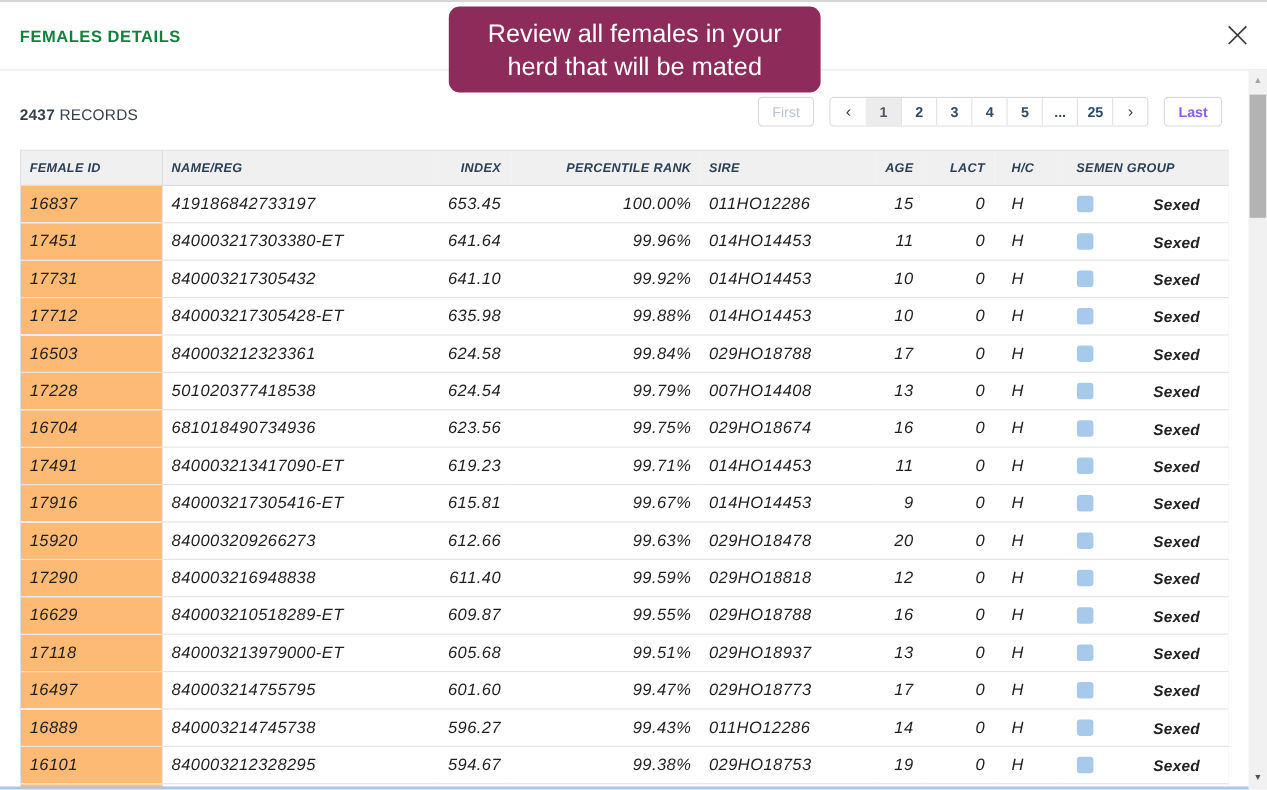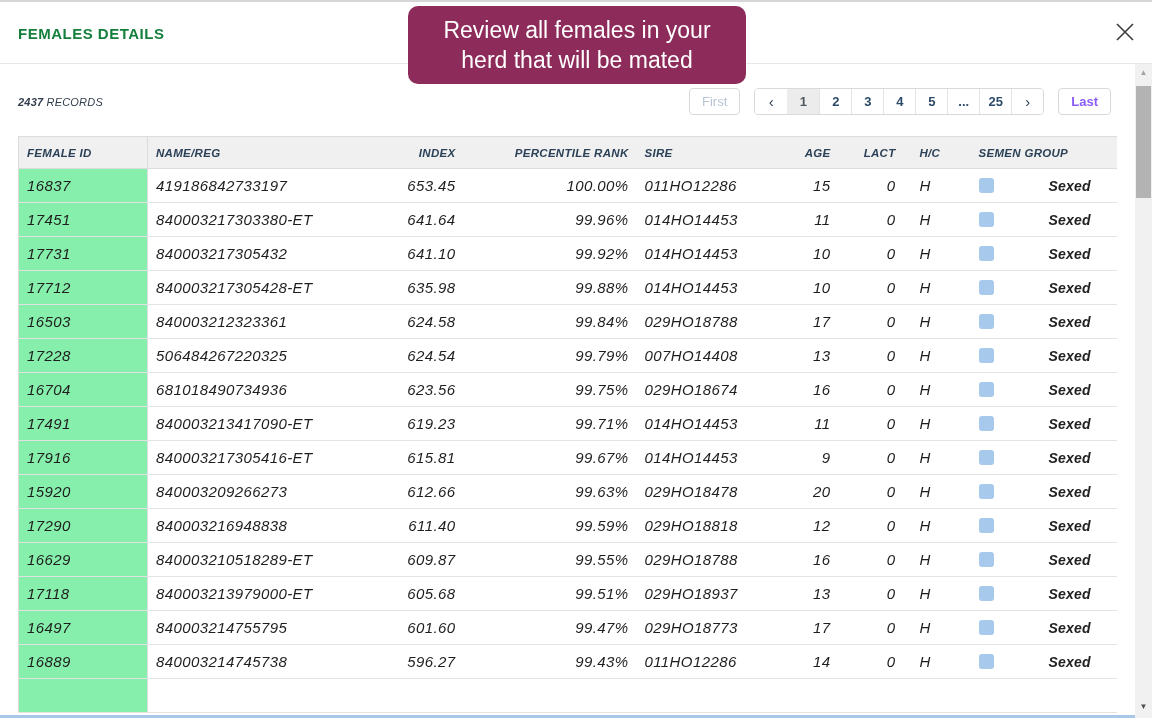--- a/index.html
+++ b/index.html
@@ -15,21 +15,21 @@
   .page-title{ position:absolute; left:18px; top:23px; font-size:15px; font-weight:700;
     letter-spacing:.5px; color:#15803d; }
   .close-btn{ position:absolute; right:12px; top:16px; width:30px; height:30px;
     display:flex; align-items:center; justify-content:center; cursor:pointer; background:none; border:none; }
   
   .tooltip{ position:absolute; left:408px; top:4px; width:338px; height:78px;
     background:var(--tooltip-bg,#8d2b5a); border-radius:10px; color:#fff; z-index:6;
     display:flex; align-items:center; justify-content:center; text-align:center;
     font-size:23px; line-height:1.32; padding:1px 14px; }
   
-  .records{ position:absolute; left:18px; top:94px; font-size:11px; color:#333f4d; letter-spacing:.2px;font-style:italic; }
+  .records{ position:absolute; left:18px; top:94px; font-size:14px; color:#333f4d; letter-spacing:.2px; }
   .records .cnt{ font-weight:700; }
   .pagination{ position:absolute; top:86px; right:41px; display:flex; align-items:center; gap:14px; }
   .pg-btn{ height:27px; display:flex; align-items:center; justify-content:center;
     border:1px solid #d9d9d9; border-radius:4px; background:#fff; font-size:13px; padding:0 12px; cursor:pointer; }
   .pg-first{ color:#b9c3d6; cursor:default; }
   .pg-last{ color:#8b5cf6; font-weight:700; }
   .pg-group{ display:flex; height:27px; border:1px solid #d9d9d9; border-radius:4px; overflow:hidden; background:#fff; }
   .pg-cell{ min-width:32px; padding:0 2px; display:flex; align-items:center; justify-content:center;
     font-size:13px; color:#2d4a68; font-weight:600; border-left:1px solid #e3e3e3; cursor:pointer; background:#fff; }
   .pg-group .pg-cell:first-child{ border-left:none; }
@@ -40,21 +40,21 @@
   table{ width:1099px; border-collapse:collapse; table-layout:fixed; }
   col.w1{width:129px} col.w2{width:250px} col.w3{width:66px} col.w4{width:173px}
   col.w5{width:160px} col.w6{width:42px} col.w7{width:65px} col.w8{width:57px} col.w9{width:157px}
   thead th{ background:#f0f0f0; height:32px; font-size:11.5px; font-weight:700; color:#2b4157;
     letter-spacing:.3px; padding:0 8px; border-top:1px solid #dcdcdc; border-bottom:1px solid #dcdcdc; white-space:nowrap; }
   tbody td{ height:34px; font-size:15px; color:#1e1e1e; padding:0 8px; letter-spacing:.4px;
     border-bottom:1px solid #e3e3e3; white-space:nowrap; overflow:hidden; }
   th.al, td.al{ text-align:left; } th.ar, td.ar{ text-align:right; }
   th:first-child, td:first-child{ border-left:1px solid #dcdcdc; border-right:1px solid #dcdcdc; }
   th:last-child, td:last-child{ border-right:1px solid #dcdcdc; }
-  tbody td:first-child{ background:#86efac; }
+  tbody td:first-child{ background:#fdba74; }
   td.c-hc, th.h-hc{ padding-left:16px; }
   td.c-semen, th.h-semen{ padding-left:18px; }
   .c-semen{ vertical-align:middle; }
   .semen-wrap{ display:flex; align-items:center; gap:11px; }
   .swatch{ width:15px; height:15px; border-radius:3px; background:var(--swatch,#a6c9ec); flex:none; }
   .semen-label{ font-weight:700; color:#222; font-size:14px; letter-spacing:.2px;margin-left:44px; }
   
   .scrollbar{ position:absolute; top:62px; right:0; bottom:0; width:17px; background:#f1f1f1; }
   .sb-arrow{ position:absolute; left:0; width:17px; height:17px; display:flex; align-items:center;
     justify-content:center; font-size:8px; cursor:pointer; }
@@ -208,21 +208,21 @@
     <td class="al c-hc">H</td>
     <td class="al c-semen">
       <span class="semen-wrap">
         <span class="swatch"></span>
         <span class="semen-label">Sexed</span>
       </span>
     </td>
   </tr>
           <tr>
     <td class="al">17228</td>
-    <td class="al">506484267220325</td>
+    <td class="al">501020377418538</td>
     <td class="ar">624.54</td>
     <td class="ar">99.79%</td>
     <td class="al">007HO14408</td>
     <td class="ar">13</td>
     <td class="ar">0</td>
     <td class="al c-hc">H</td>
     <td class="al c-semen">
       <span class="semen-wrap">
         <span class="swatch"></span>
         <span class="semen-label">Sexed</span>
@@ -357,20 +357,36 @@
       </span>
     </td>
   </tr>
           <tr>
     <td class="al">16889</td>
     <td class="al">840003214745738</td>
     <td class="ar">596.27</td>
     <td class="ar">99.43%</td>
     <td class="al">011HO12286</td>
     <td class="ar">14</td>
+    <td class="ar">0</td>
+    <td class="al c-hc">H</td>
+    <td class="al c-semen">
+      <span class="semen-wrap">
+        <span class="swatch"></span>
+        <span class="semen-label">Sexed</span>
+      </span>
+    </td>
+  </tr>
+          <tr>
+    <td class="al">16101</td>
+    <td class="al">840003212328295</td>
+    <td class="ar">594.67</td>
+    <td class="ar">99.38%</td>
+    <td class="al">029HO18753</td>
+    <td class="ar">19</td>
     <td class="ar">0</td>
     <td class="al c-hc">H</td>
     <td class="al c-semen">
       <span class="semen-wrap">
         <span class="swatch"></span>
         <span class="semen-label">Sexed</span>
       </span>
     </td>
   </tr>
           <tr>

